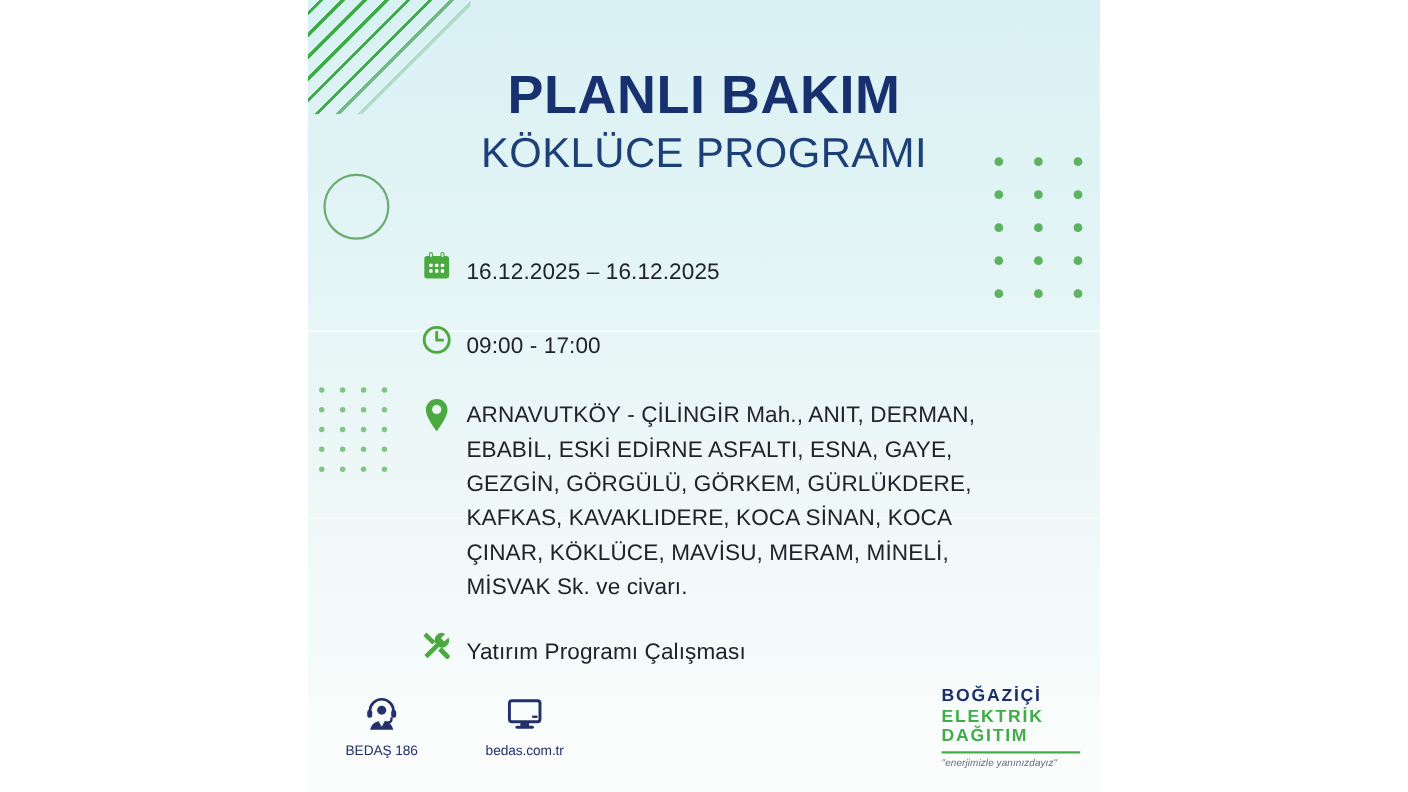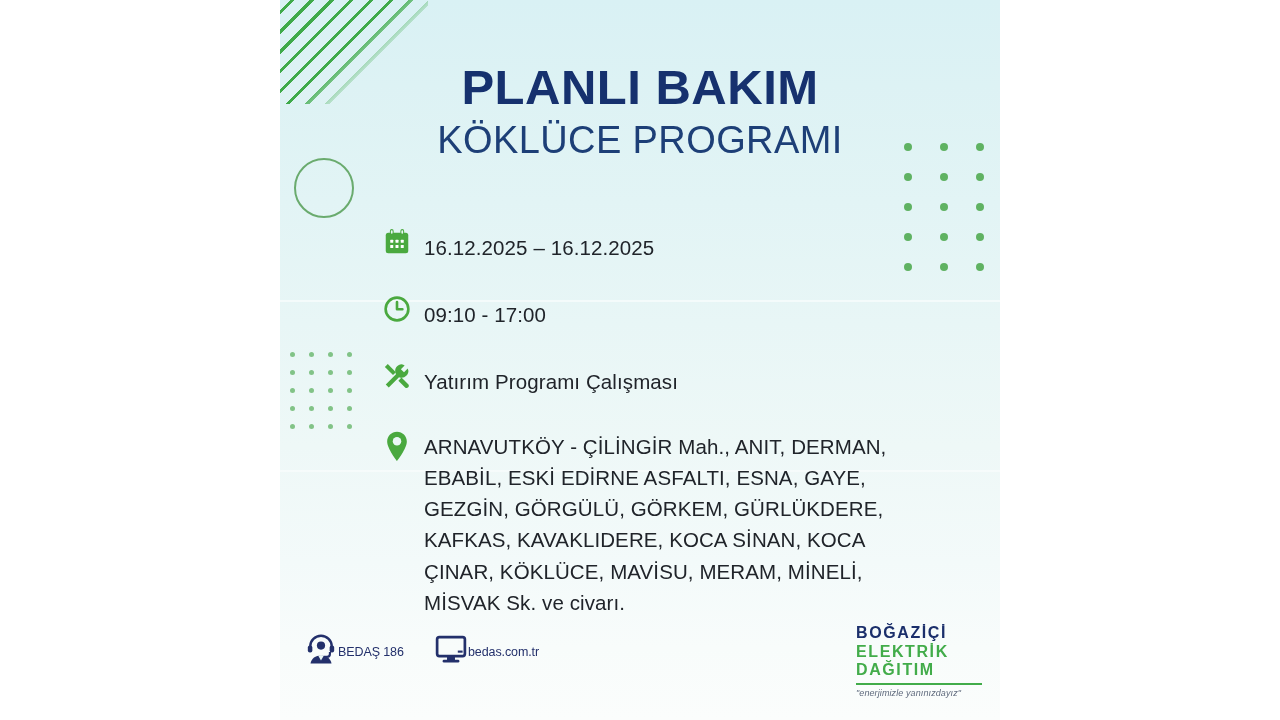--- a/index.html
+++ b/index.html
@@ -186,21 +186,21 @@
   .contacts {
     position: absolute;
     left: 24px;
     top: 8px;
     display: flex;
     gap: 44px;
   }
   .contact {
     width: 86px;
     display: flex;
-    flex-direction: row;
+    flex-direction: column;
     align-items: center;
   }
   .contact-icon {
     height: 38px;
     display: flex;
     align-items: flex-end;
     justify-content: center;
   }
   .contact-label {
     margin-top: 9px;
@@ -322,42 +322,42 @@
         <div class="info-text">16.12.2025 – 16.12.2025</div>
       </div>
 
       <div class="info-row row-time">
         <div class="info-icon">
           <svg width="30" height="30" viewBox="0 0 24 24" aria-hidden="true">
             <circle cx="12" cy="12" r="9.1" fill="none" stroke="#4aa93f" stroke-width="2.1"></circle>
             <path d="M12 6.4 V12.2 H16.3" fill="none" stroke="#4aa93f" stroke-width="2.1" stroke-linecap="round" stroke-linejoin="round"></path>
           </svg>
         </div>
-        <div class="info-text">09:10 - 17:00</div>
+        <div class="info-text">09:00 - 17:00</div>
+      </div>
+
+      <div class="info-row row-address">
+        <div class="info-icon">
+          <svg width="30" height="34" viewBox="0 0 24 28" aria-hidden="true">
+            <path d="M12 1.4c-4.5 0-8.1 3.6-8.1 8.1 0 5.9 8.1 16.1 8.1 16.1s8.1-10.2 8.1-16.1c0-4.5-3.6-8.1-8.1-8.1z" fill="#4aa93f"></path>
+            <circle cx="12" cy="9.3" r="3.5" fill="#eaf7f5"></circle>
+          </svg>
+        </div>
+        <div class="info-text">ARNAVUTKÖY - ÇİLİNGİR Mah., ANIT, DERMAN, EBABİL, ESKİ EDİRNE ASFALTI, ESNA, GAYE, GEZGİN, GÖRGÜLÜ, GÖRKEM, GÜRLÜKDERE, KAFKAS, KAVAKLIDERE, KOCA SİNAN, KOCA ÇINAR, KÖKLÜCE, MAVİSU, MERAM, MİNELİ, MİSVAK Sk. ve civarı.</div>
       </div>
 
       <div class="info-row row-type">
         <div class="info-icon">
           <svg width="30" height="30" viewBox="0 0 24 24" aria-hidden="true">
             <path d="M15.8 2.6a5.3 5.3 0 0 0-4.6 7.9L3 18.7l2.4 2.4 8.2-8.2a5.3 5.3 0 0 0 7-6.9l-3 3-2.5-2.5 3-3a5.4 5.4 0 0 0-2.3-.9z" fill="#4aa93f"></path>
             <path d="M4.6 2.4 2.3 4.7l6.5 6.5 2.3-2.3z" fill="#4aa93f"></path>
             <path d="M15.6 13.2l5.6 5.6a1.8 1.8 0 0 1-2.5 2.5l-5.6-5.6z" fill="#4aa93f"></path>
           </svg>
         </div>
         <div class="info-text">Yatırım Programı Çalışması</div>
-      </div>
-
-      <div class="info-row row-address">
-        <div class="info-icon">
-          <svg width="30" height="34" viewBox="0 0 24 28" aria-hidden="true">
-            <path d="M12 1.4c-4.5 0-8.1 3.6-8.1 8.1 0 5.9 8.1 16.1 8.1 16.1s8.1-10.2 8.1-16.1c0-4.5-3.6-8.1-8.1-8.1z" fill="#4aa93f"></path>
-            <circle cx="12" cy="9.3" r="3.5" fill="#eaf7f5"></circle>
-          </svg>
-        </div>
-        <div class="info-text">ARNAVUTKÖY - ÇİLİNGİR Mah., ANIT, DERMAN, EBABİL, ESKİ EDİRNE ASFALTI, ESNA, GAYE, GEZGİN, GÖRGÜLÜ, GÖRKEM, GÜRLÜKDERE, KAFKAS, KAVAKLIDERE, KOCA SİNAN, KOCA ÇINAR, KÖKLÜCE, MAVİSU, MERAM, MİNELİ, MİSVAK Sk. ve civarı.</div>
       </div>
 
     </div>
 
     <div class="footer">
 
       <div class="contacts">
 
         <div class="contact">
           <div class="contact-icon">

